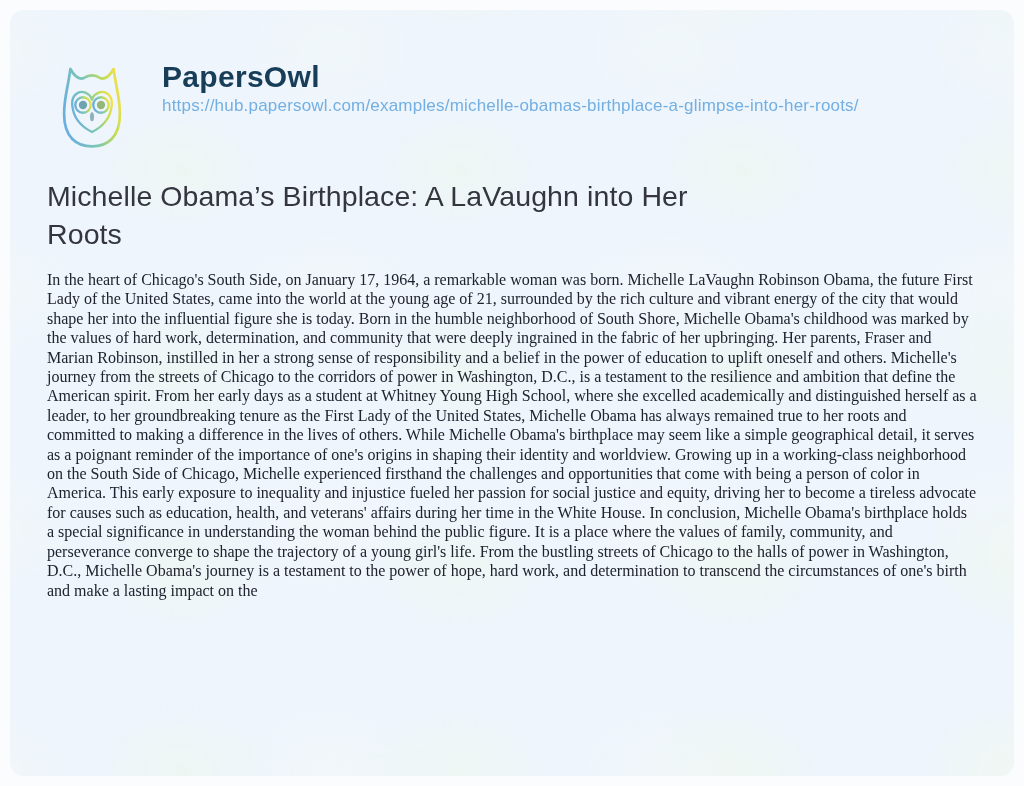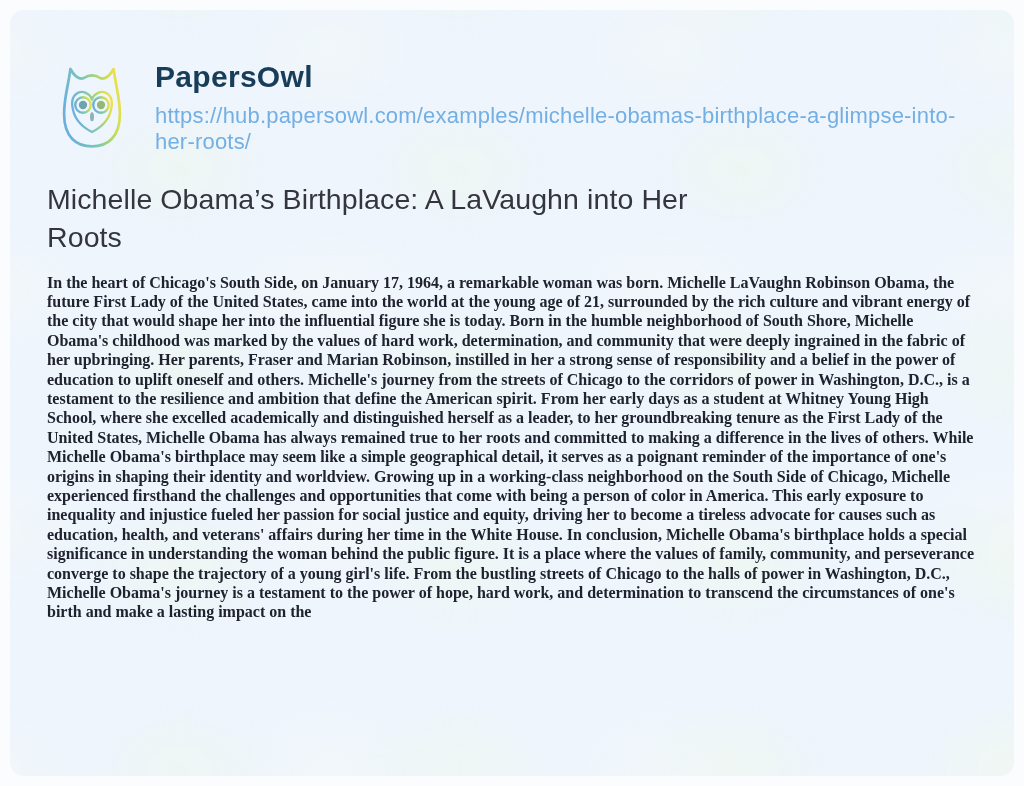--- a/index.html
+++ b/index.html
@@ -29,38 +29,38 @@
     background-image:
       radial-gradient(closest-side, rgba(240,250,220,0.55), rgba(240,250,220,0) 70%),
       radial-gradient(closest-side, rgba(250,252,240,0.5), rgba(250,252,240,0) 70%);
     background-size: 280px 200px, 340px 240px;
     background-position: 30px 60px, 150px 160px;
     opacity: 0.5;
   }
   header {
     display: flex;
     align-items: flex-start;
-    gap: 18px;
+    gap: 25px;
     position: relative;
     z-index: 1;
   }
   .logo-box { width: 90px; height: 94px; flex: 0 0 auto; }
   .logo-box svg { width: 100%; height: 100%; display: block; }
   .head-text { padding-top: 2px; }
   .brand {
     font-size: 30px;
     font-weight: 700;
     color: #173d58;
     letter-spacing: 0.3px;
     line-height: 1.15;
   }
   .url {
     display: block;
-    margin-top: 8px;
-    font-size: 22px;
+    margin-top: 1px;
+    font-size: 17px;
     color: #73afe3;
     text-decoration: none;
     letter-spacing: 0.2px;
   }
   h1.title {
     position: relative;
     z-index: 1;
     margin: 25px 0 0 0;
     max-width: 690px;
     font-size: 28.5px;
@@ -71,21 +71,20 @@
   }
   p.body-text {
     position: relative;
     z-index: 1;
     margin: 17px 0 0 0;
     font-family: "Liberation Serif", serif;
     font-size: 16px;
     line-height: 19.4px;
     color: #20232f;
     text-align: left;
-    font-weight: bold;
   }
 </style>
 </head>
 <body>
 
 <div class="page">
   <div class="panel">
 
     <header>
       <div class="logo-box">

